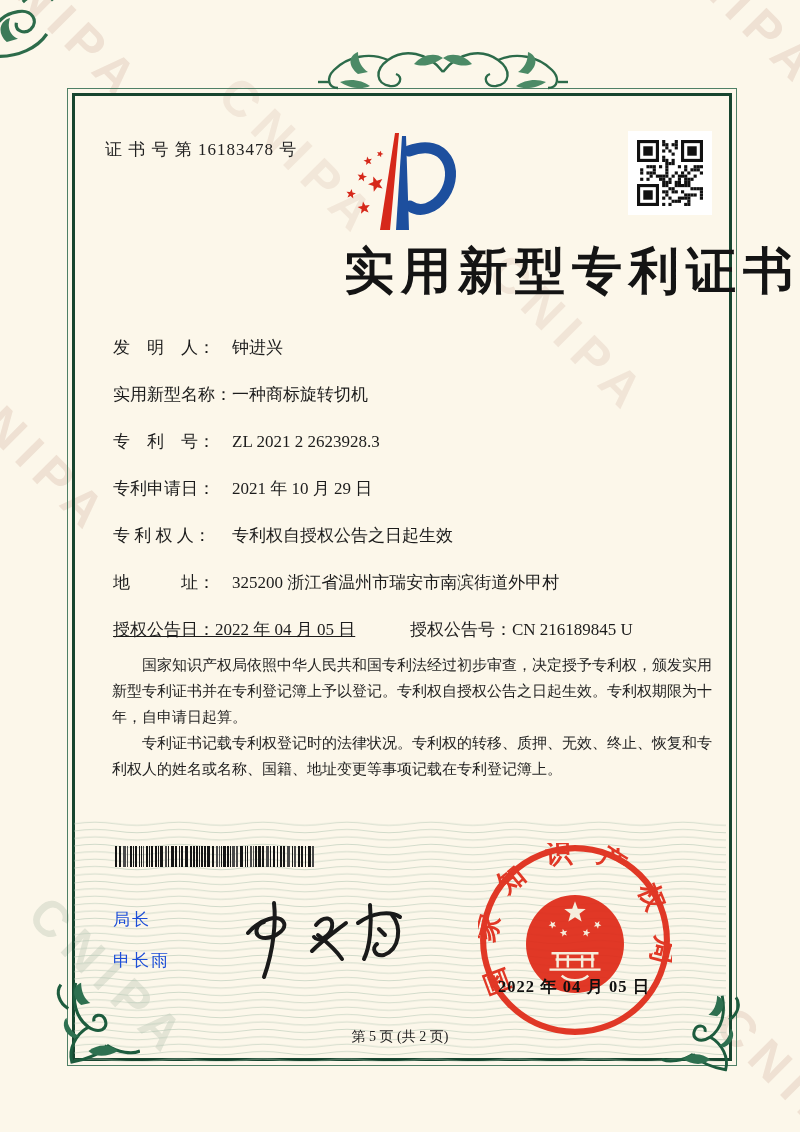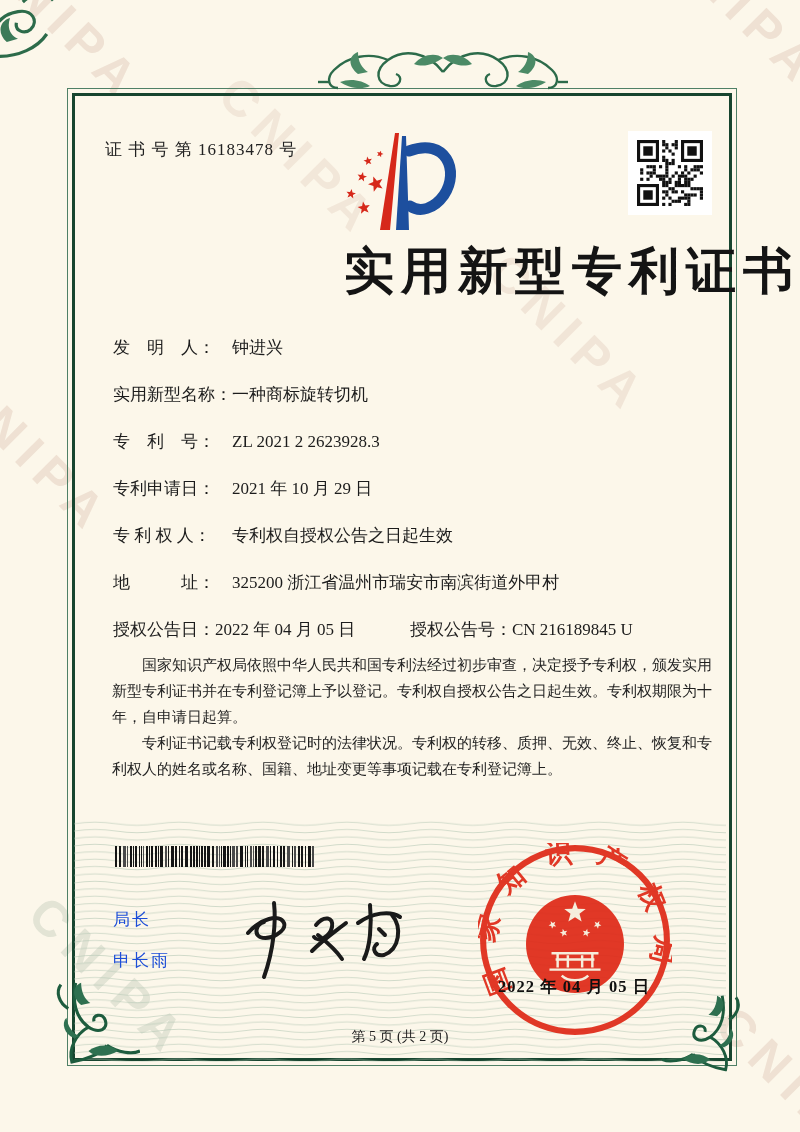--- a/index.html
+++ b/index.html
@@ -32,21 +32,21 @@
   .cert-no{position:absolute;left:105px;top:138px;font-size:17px;color:#222;letter-spacing:1px;}
   .logo{position:absolute;left:330px;top:126px;}
   .qr-wrap{position:absolute;left:628px;top:131px;width:84px;height:84px;background:#ffffff;}
   .qr-wrap svg{position:absolute;left:9px;top:9px;}
   .title{position:absolute;left:0;top:238px;width:800px;text-align:right;
       font-size:50px;font-weight:bold;letter-spacing:7px;color:#141414;}
 
   .fields{position:absolute;left:113px;top:336px;width:600px;}
   .field-row{height:47px;font-size:17px;color:#1c1c1c;white-space:nowrap;}
   .field-row .lbl{display:inline-block;min-width:119px;}
-  .grant-row{position:absolute;left:113px;top:618px;width:620px;font-size:17px;color:#1c1c1c;white-space:nowrap;}
+  .grant-row{position:absolute;left:113px;top:618px;width:620px;font-size:17px;color:#1c1c1c;white-space:nowrap;text-decoration:underline;}
   .grant-row .second{position:absolute;left:297px;top:0;}
 
   .body-text{position:absolute;left:112px;top:652px;width:600px;
       font-size:15px;line-height:26px;color:#1f1f1f;}
   .body-text p{margin:0;text-indent:2em;text-align:justify;}
 
   .barcode{position:absolute;left:115px;top:846px;}
   .officer{position:absolute;left:113px;top:908px;font-size:17px;color:#1d4ed8;}
   .officer div{margin-bottom:18px;letter-spacing:2px;}
   .signature{position:absolute;left:228px;top:893px;}

